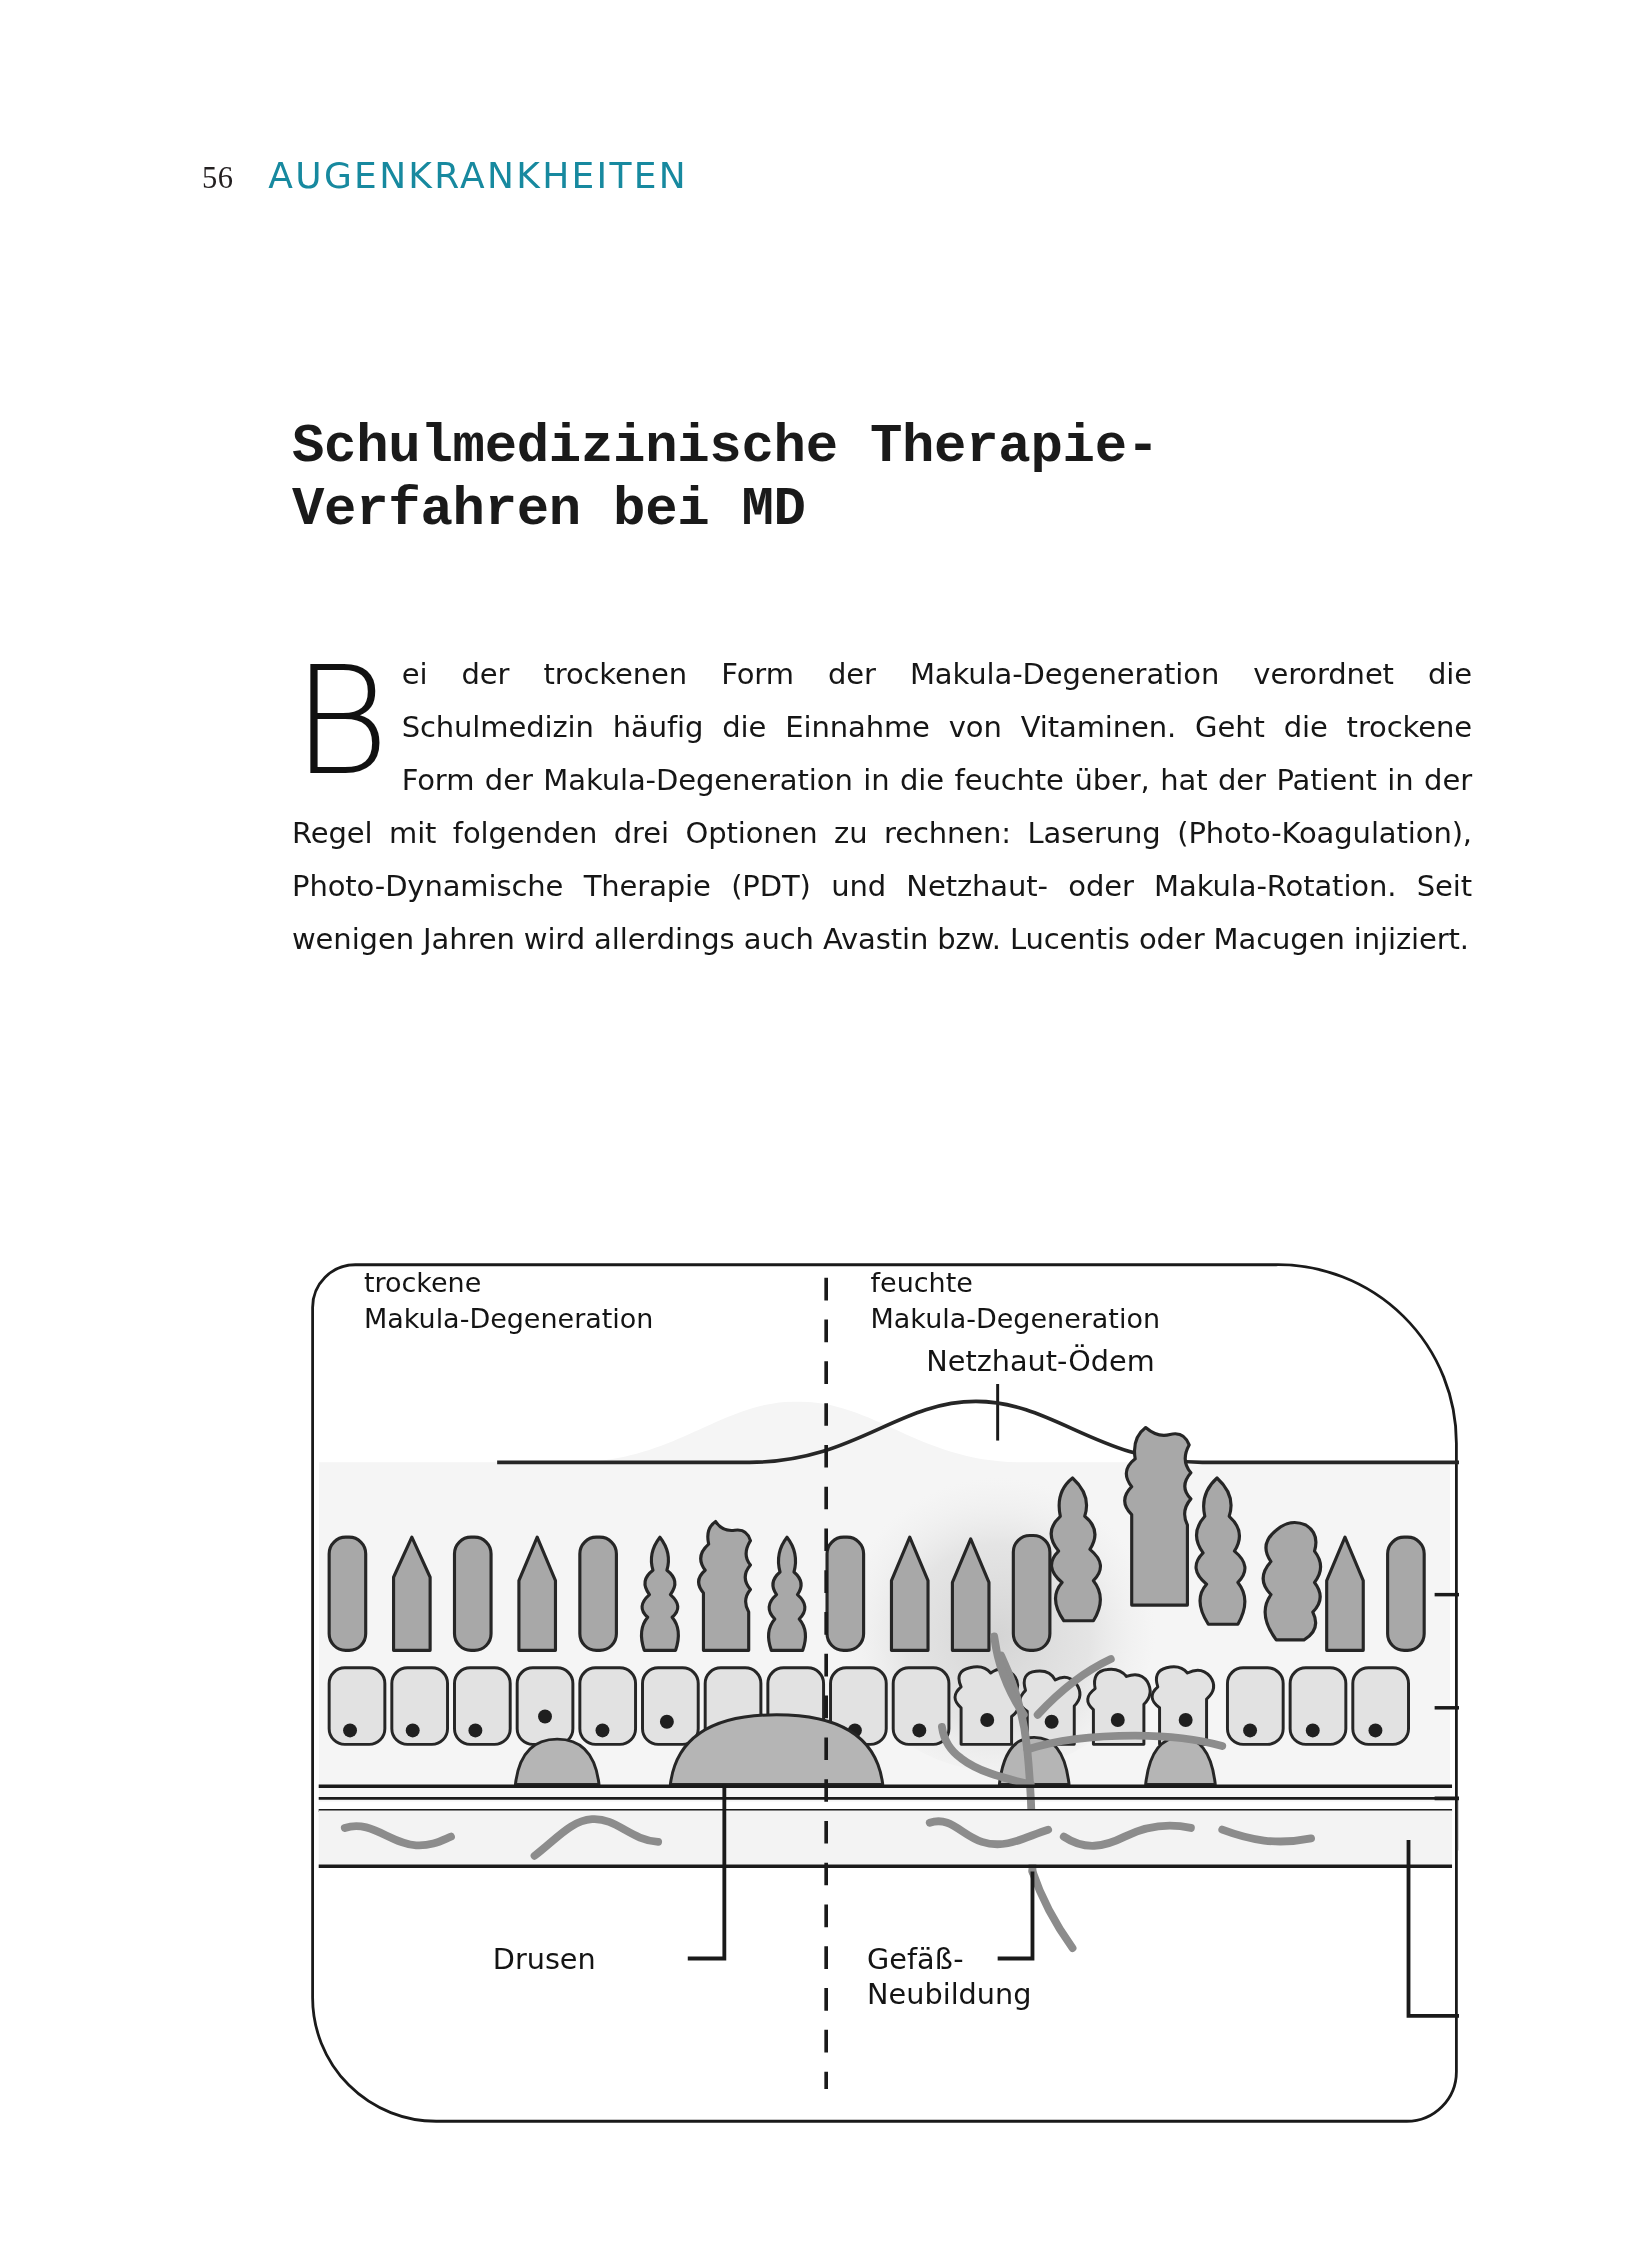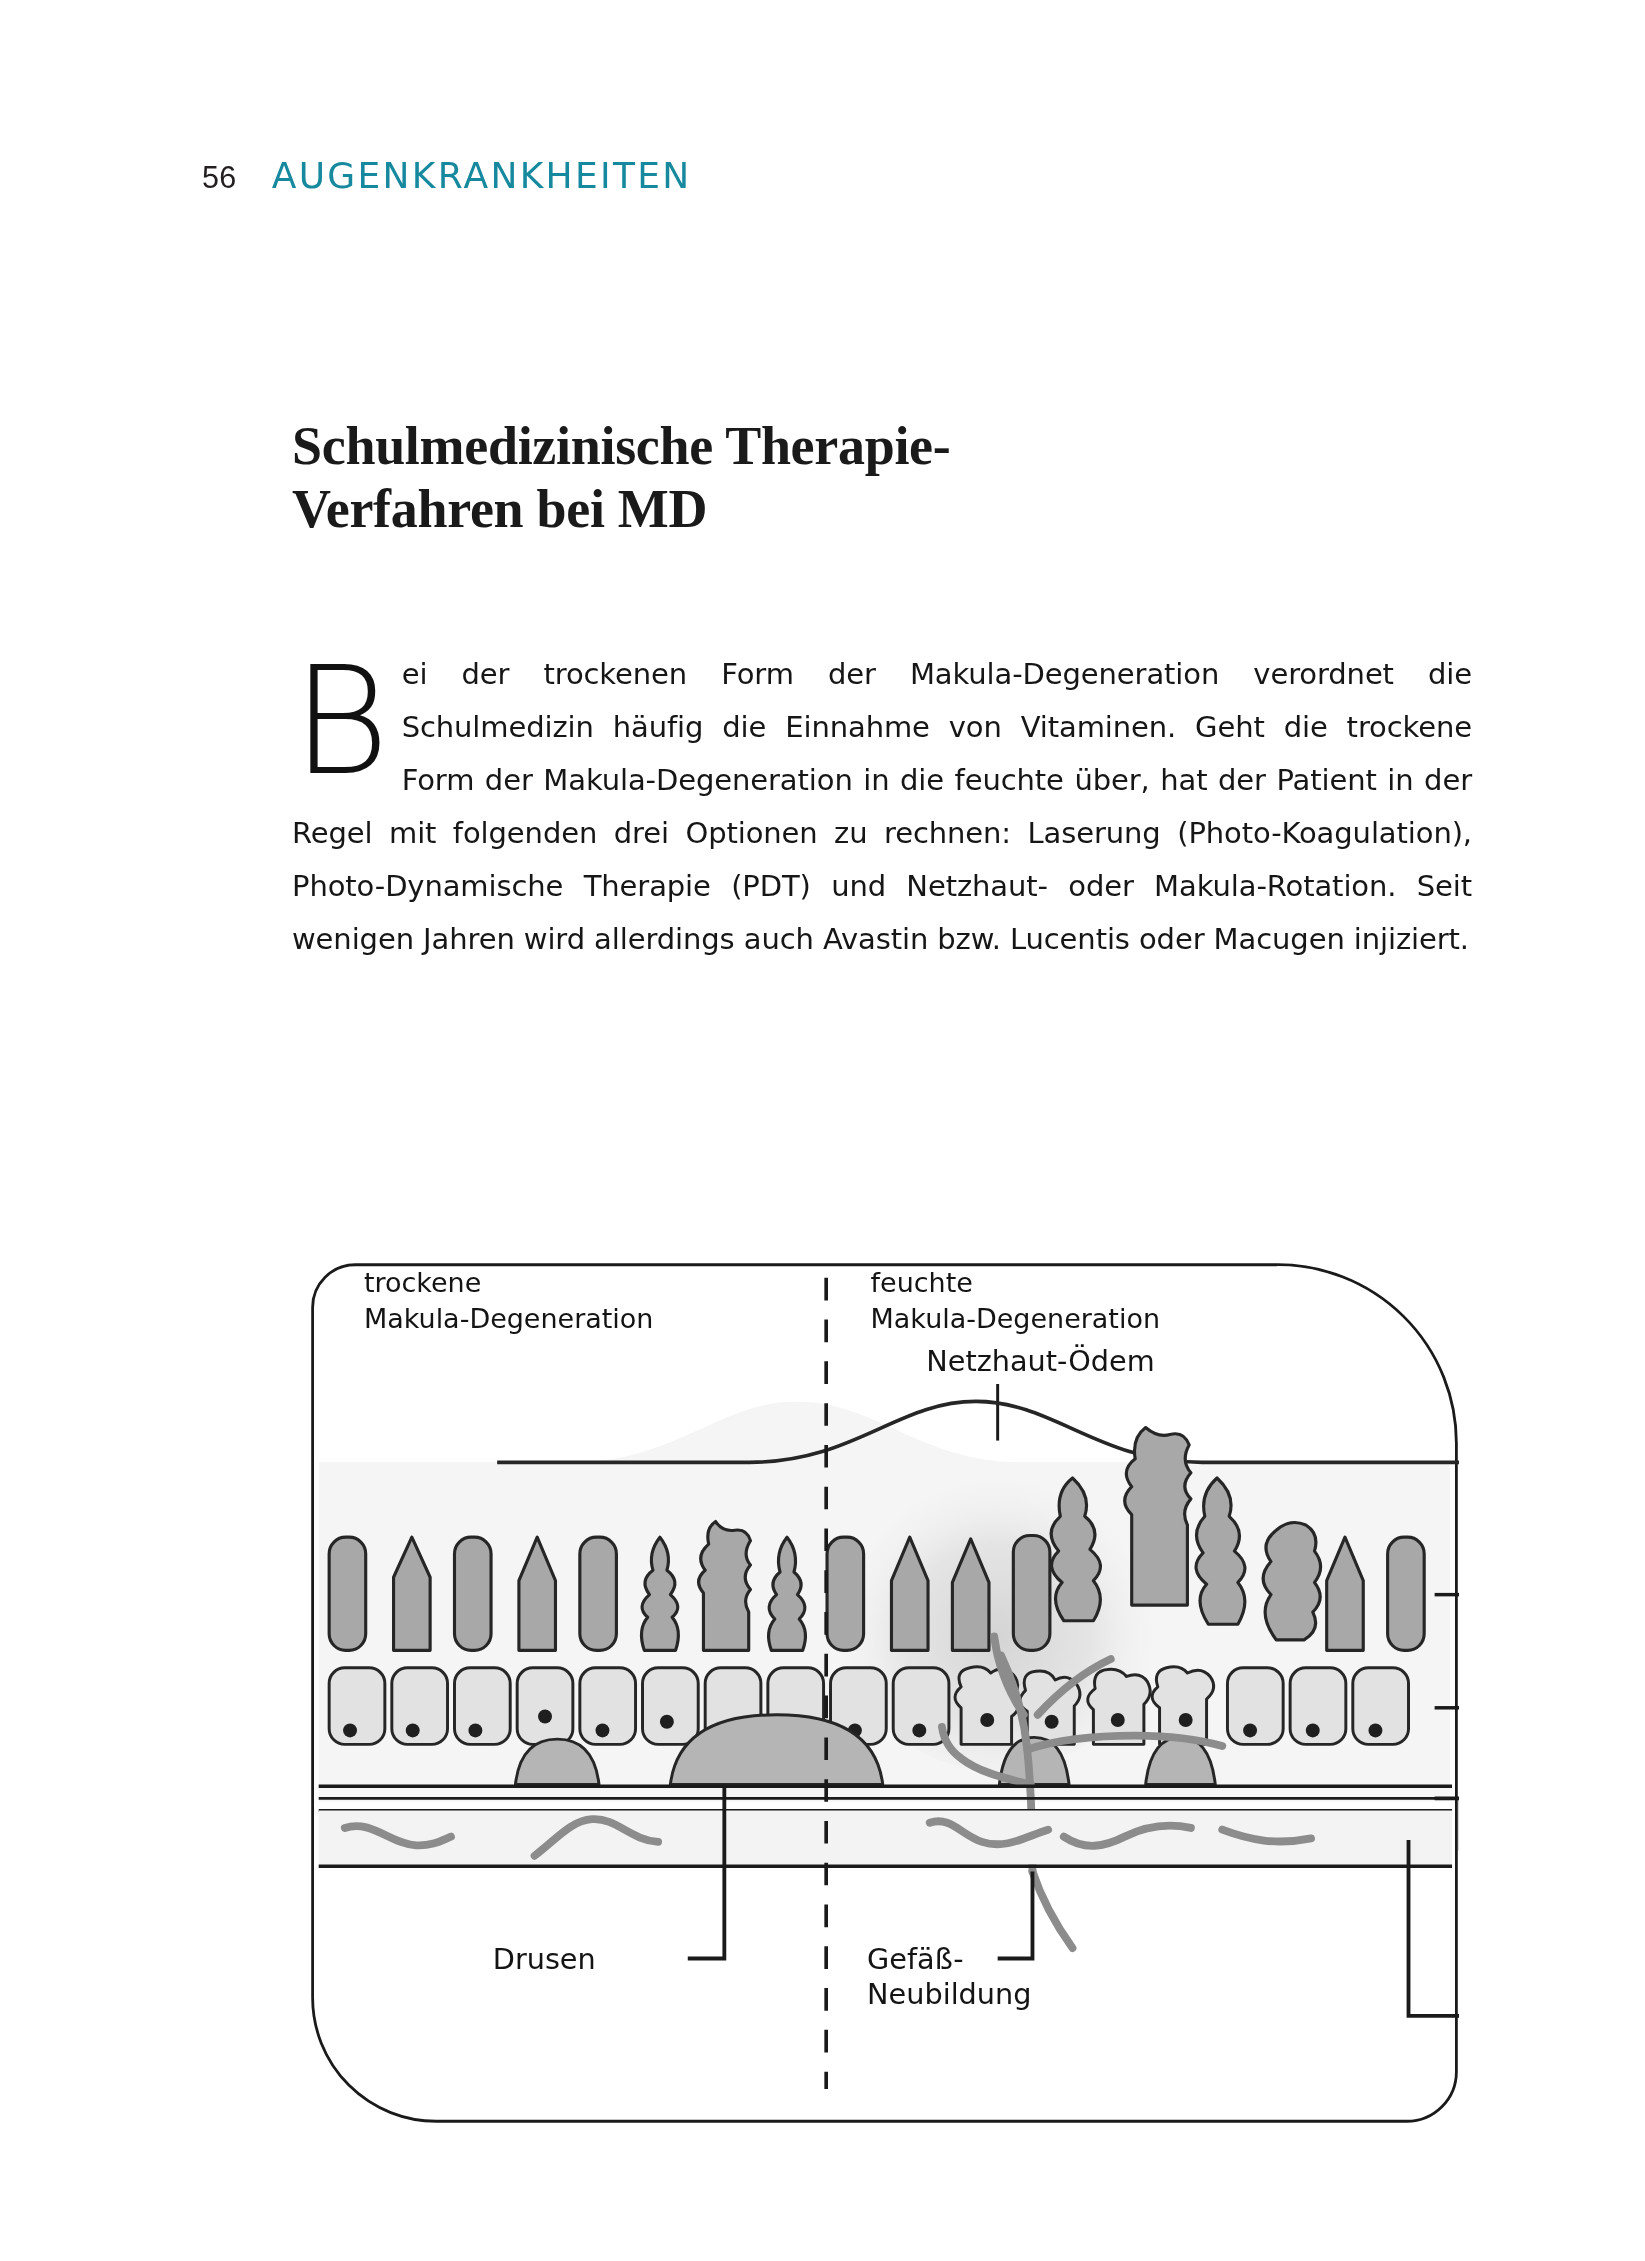--- a/index.html
+++ b/index.html
@@ -18,40 +18,40 @@
   
   #running-head {
     position: absolute;
     left: 202px;
     top: 155px;
     display: flex;
     align-items: baseline;
     gap: 35px;
   }
   #page-number {
-    font-family: Liberation Sans, sans-serif;
+    font-family: Liberation Serif, serif;
     font-size: 30.5px;
     color: #231f20;
     letter-spacing: 0.4px;
   }
   #section-name {
     font-family: "DejaVu Sans", sans-serif;
     font-size: 36px;
     color: #17899f;
     letter-spacing: 2.3px;
     font-weight: 400;
   }
 
   
   #page-title {
     position: absolute;
     left: 292px;
     top: 379px;
     width: 870px;
-    font-family: Liberation Serif, serif;
+    font-family: Liberation Mono, monospace;
     font-size: 54px;
     line-height: 1.17;
     font-weight: 700;
     color: #1a1a1a;
     letter-spacing: -0.3px;
   }
 
   
   #body-copy {
     position: absolute;

